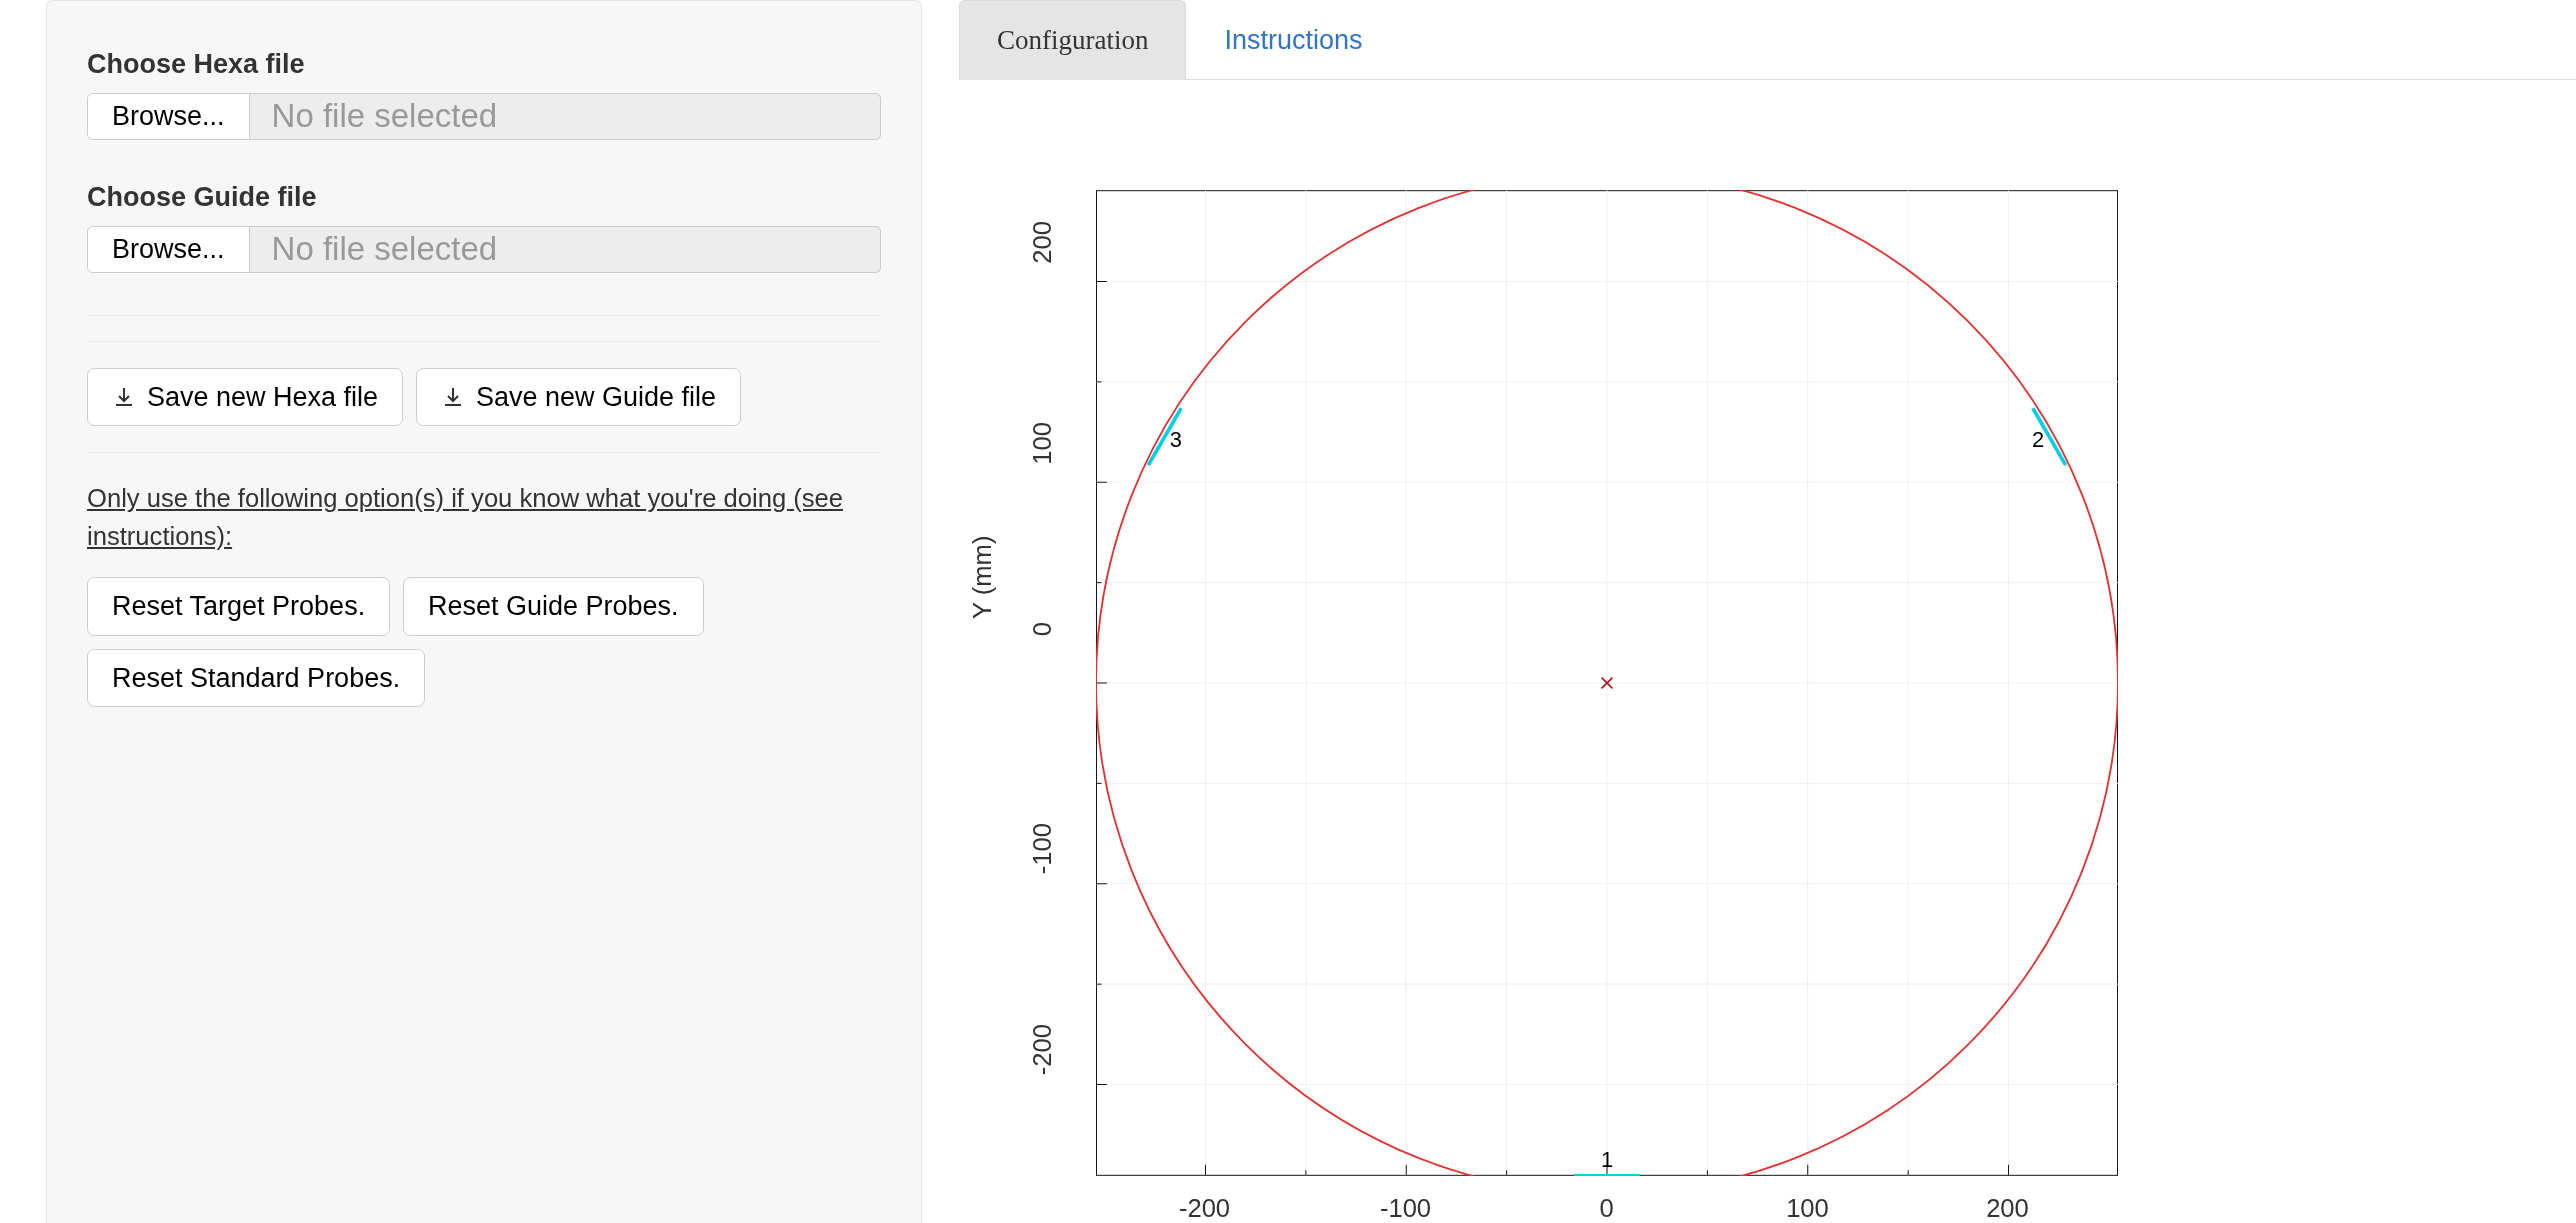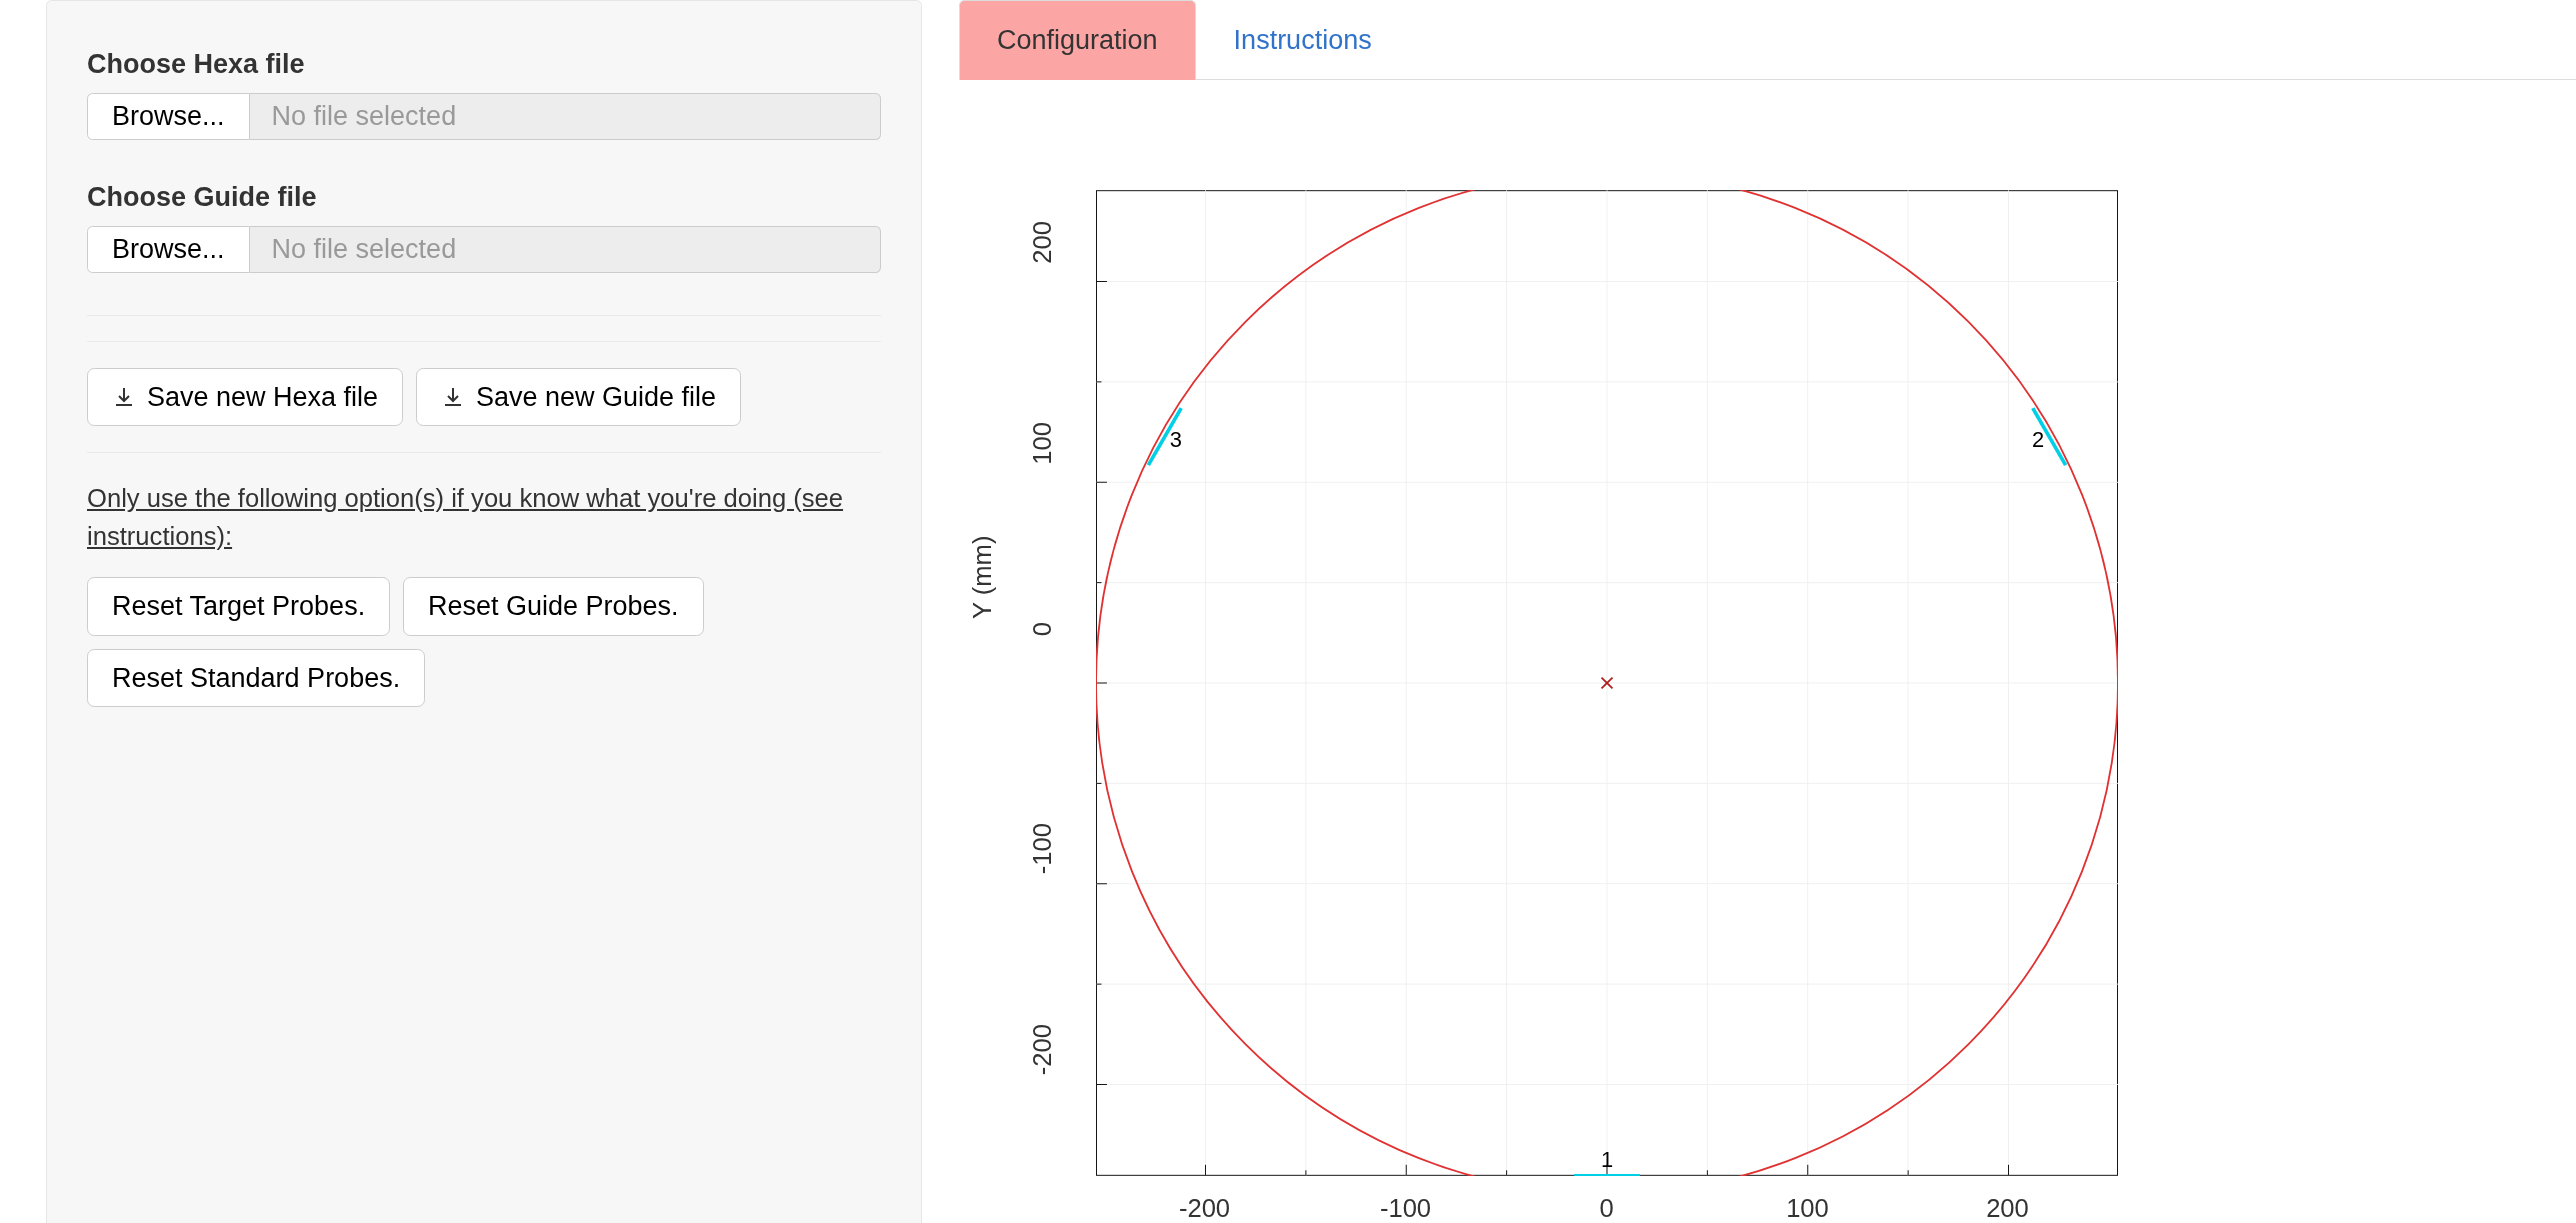--- a/index.html
+++ b/index.html
@@ -26,40 +26,40 @@
   }
   .section-label{font-weight:700;font-size:27px;margin:11px 0 12.8px;}
   .file-row{display:flex;align-items:stretch;margin-bottom:42px;}
   .file-btn{
     border:0.9px solid var(--btn-border); background:#fff; border-radius:5.5px 0 0 5.5px;
     padding:7px 24px; font-size:27px; cursor:pointer;
   }
   .file-status{
     flex:1; border:0.9px solid var(--btn-border); border-left:none; border-radius:0 5.5px 5.5px 0;
     background:#ededed; color:var(--muted); display:flex; align-items:center;
-    padding:0 22px; font-size:27px;
+    padding:0 22px; font-size:33px;
   }
   hr.sep{border:none;border-top:0.9px solid #e9e9e9;margin:25.6px 0;}
   .btn-row{display:flex;flex-wrap:wrap;gap:12.8px;margin:22px 0;}
   .btn{
     border:0.9px solid var(--btn-border); background:var(--btn-bg);
     border-radius:7.3px; padding:12.8px 24px; font-size:27px; cursor:pointer;
     display:inline-flex; align-items:center; gap:11px;
   }
   .note{font-size:25.6px;line-height:1.5;margin:22px 0 11px;text-decoration:underline;}
   .dl-icon{width:24px;height:24px;display:inline-block;}
   
   .main{flex:1;min-width:1187px;}
   .tabs{display:flex;border-bottom:0.9px solid #dcdcdc;}
   .tab{
     padding:24px 37px;font-size:27px;cursor:pointer;
     border:0.9px solid transparent;border-bottom:none;border-radius:5.5px 5.5px 0 0;
     margin-bottom:-0.9px;
   }
-  .tab.active{border-color:#dcdcdc;background:#fca5a5;color:#333;}
+  .tab.active{border-color:#dcdcdc;background:#e5e5e5;color:#333;font-family:Liberation Serif, serif;}
   .tab.inactive{color:var(--link);}
   .plot-wrap{margin-top:110px;margin-left:18px;position:relative;width:1187px;height:1077px;}
   .ylabel{position:absolute;left:0;top:50%;transform:translate(-9px,-110px) rotate(-90deg);transform-origin:left top;font-size:25.6px;}
   .ytick{position:absolute;left:27px;font-size:25.6px;text-align:right;width:77px;}
   .xtick{position:absolute;top:1004px;font-size:25.6px;text-align:center;width:91px;transform:translateX(-46px);}
   svg.plot{position:absolute;left:119px;top:0;}
   .probe-label{font-size:24px;fill:#000;}
 </style>
 </head>
 <body>

